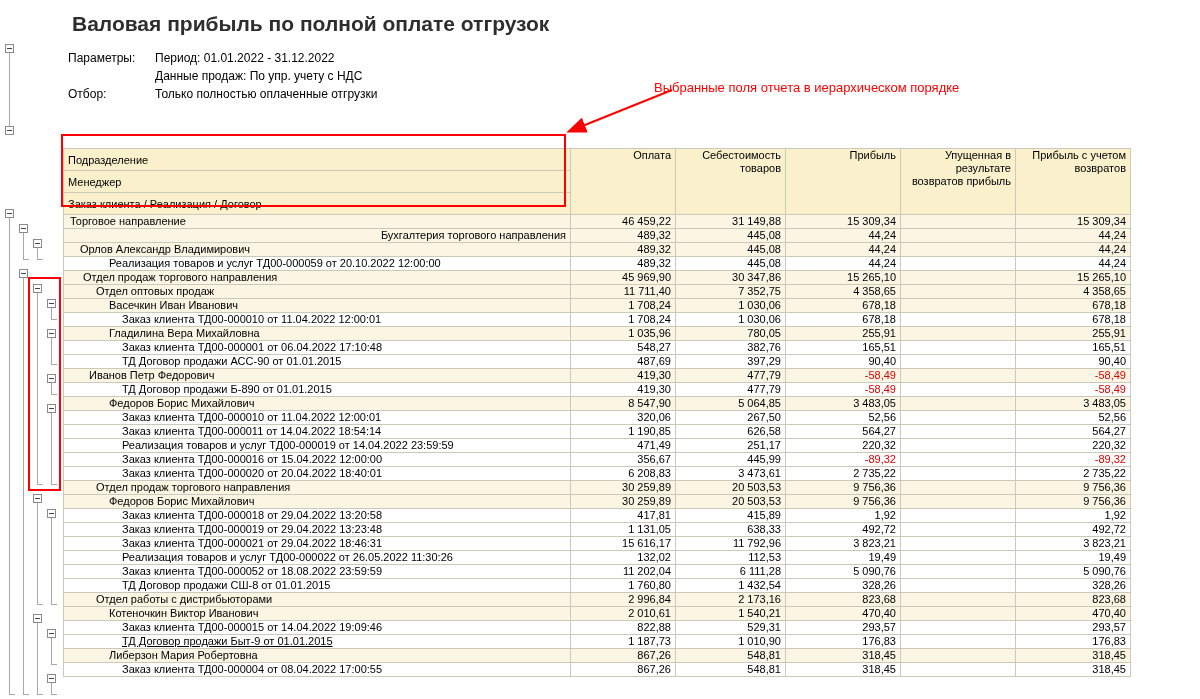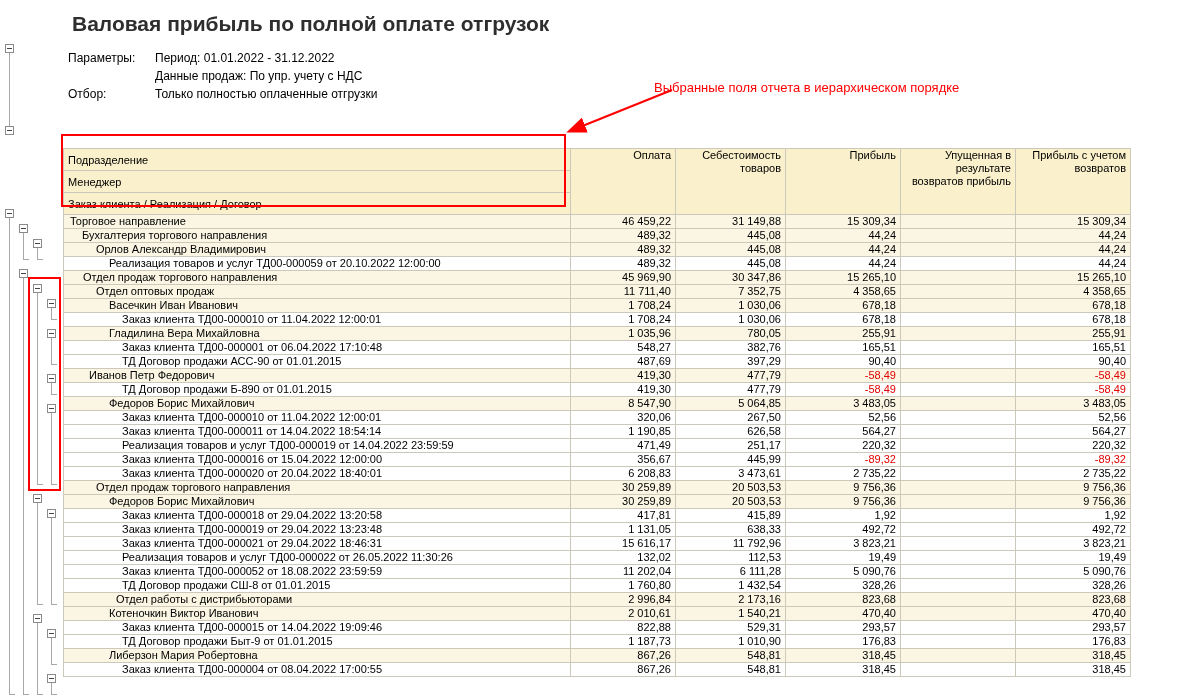--- a/index.html
+++ b/index.html
@@ -147,29 +147,29 @@
     <tbody id="report-body">
         <tr class="group">
           <td class="lbl" style="padding-left: 6px;">Торговое направление</td>
           <td class="num">46 459,22</td>
           <td class="num">31 149,88</td>
           <td class="num">15 309,34</td>
           <td class="num"></td>
           <td class="num">15 309,34</td>
         </tr>
         <tr class="group">
-          <td class="lbl" style="padding-left: 18px;">Бухгалтерия торгового направления</td>
+          <td class="lbl" style="padding-left: 4px; text-align: right;">Бухгалтерия торгового направления</td>
           <td class="num">489,32</td>
           <td class="num">445,08</td>
           <td class="num">44,24</td>
           <td class="num"></td>
           <td class="num">44,24</td>
         </tr>
         <tr class="group">
-          <td class="lbl" style="padding-left: 32px; margin-top: 11px;">Орлов Александр Владимирович</td>
+          <td class="lbl" style="padding-left: 16px; margin-top: 11px;">Орлов Александр Владимирович</td>
           <td class="num">489,32</td>
           <td class="num">445,08</td>
           <td class="num">44,24</td>
           <td class="num"></td>
           <td class="num">44,24</td>
         </tr>
         <tr class="leaf">
           <td class="lbl" style="padding-left: 45px;">Реализация товаров и услуг ТД00-000059 от 20.10.2022 12:00:00</td>
           <td class="num">489,32</td>
           <td class="num">445,08</td>
@@ -355,21 +355,21 @@
         </tr>
         <tr class="leaf">
           <td class="lbl" style="padding-left: 58px;">ТД Договор продажи СШ-8 от 01.01.2015</td>
           <td class="num">1 760,80</td>
           <td class="num">1 432,54</td>
           <td class="num">328,26</td>
           <td class="num"></td>
           <td class="num">328,26</td>
         </tr>
         <tr class="group">
-          <td class="lbl" style="padding-left: 52px;">Отдел работы с дистрибьюторами</td>
+          <td class="lbl" style="padding-left: 32px;">Отдел работы с дистрибьюторами</td>
           <td class="num">2 996,84</td>
           <td class="num">2 173,16</td>
           <td class="num">823,68</td>
           <td class="num"></td>
           <td class="num">823,68</td>
         </tr>
         <tr class="group">
           <td class="lbl" style="padding-left: 45px;">Котеночкин Виктор Иванович</td>
           <td class="num">2 010,61</td>
           <td class="num">1 540,21</td>
@@ -379,21 +379,21 @@
         </tr>
         <tr class="leaf">
           <td class="lbl" style="padding-left: 58px;">Заказ клиента ТД00-000015 от 14.04.2022 19:09:46</td>
           <td class="num">822,88</td>
           <td class="num">529,31</td>
           <td class="num">293,57</td>
           <td class="num"></td>
           <td class="num">293,57</td>
         </tr>
         <tr class="leaf">
-          <td class="lbl" style="padding-left: 58px;">ТД Договор продажи Быт-9 от 01.01.2015</td>
+          <td class="lbl" style="padding-left: 58px; text-decoration: underline;">ТД Договор продажи Быт-9 от 01.01.2015</td>
           <td class="num">1 187,73</td>
           <td class="num">1 010,90</td>
           <td class="num">176,83</td>
           <td class="num"></td>
           <td class="num">176,83</td>
         </tr>
         <tr class="group">
           <td class="lbl" style="padding-left: 45px;">Либерзон Мария Робертовна</td>
           <td class="num">867,26</td>
           <td class="num">548,81</td>

